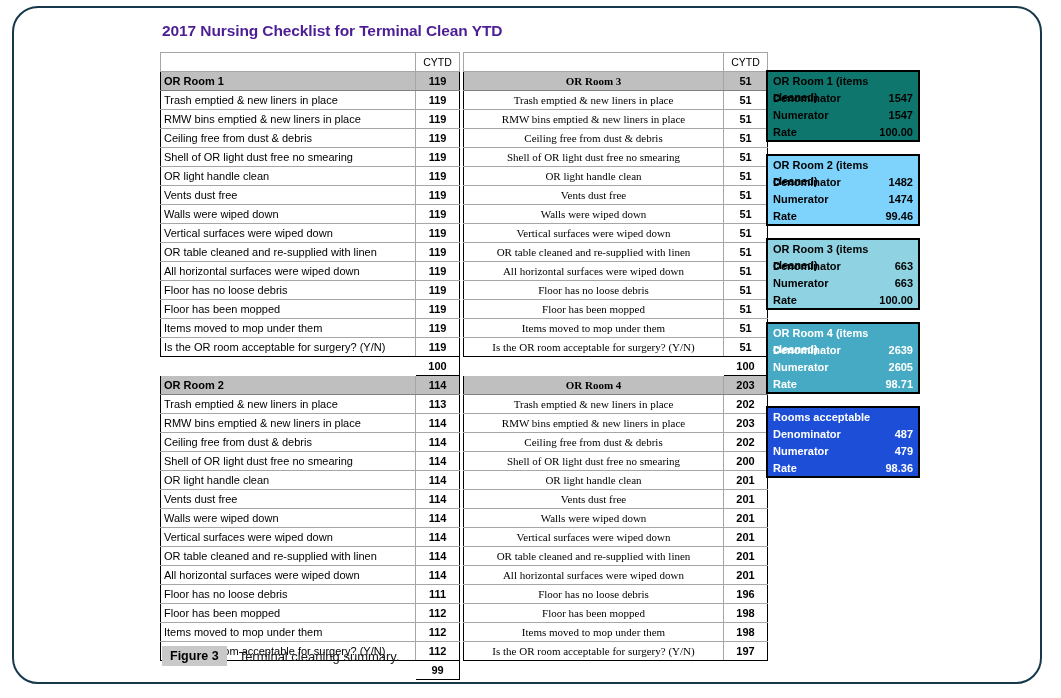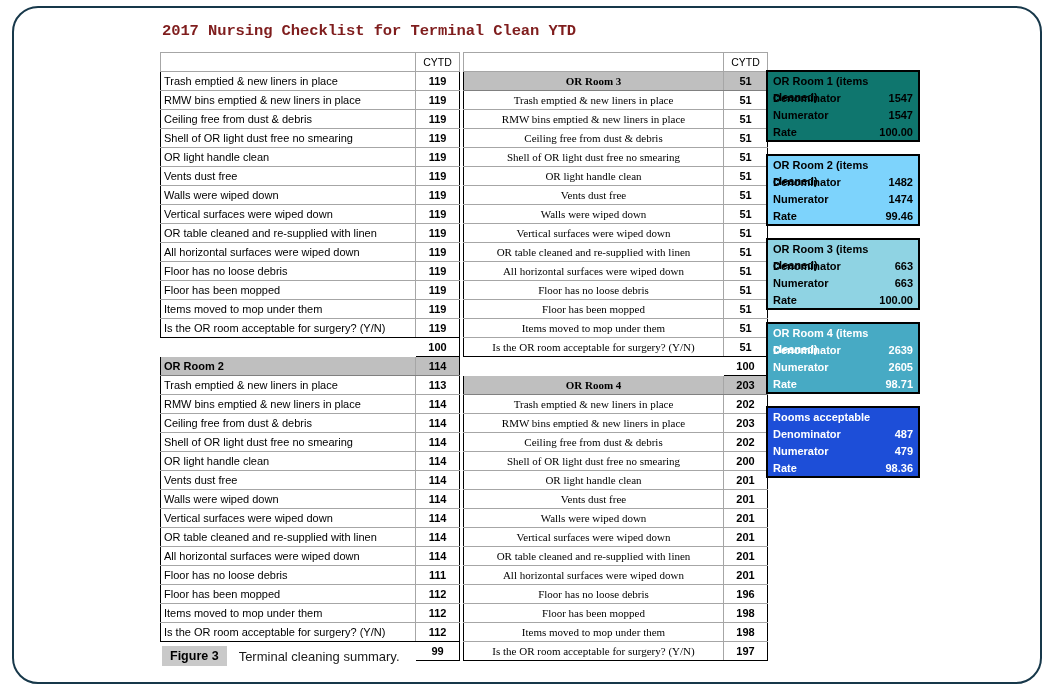--- a/index.html
+++ b/index.html
@@ -27,24 +27,23 @@
   .content {
     position: absolute;
     left: 136px;
     top: 6px;
     width: 790px;
     height: 660px;
   }
   .doc-title {
     font-size: 15.5px;
     font-weight: bold;
-    color: #7f1d1d;
+    color: #4c1d95;
     letter-spacing: -0.1px;
     padding: 8px 0 5px 12px;
-    font-family: Liberation Mono, monospace;
   }
   .tables-wrap {
     position: absolute;
     left: 10px;
     top: 38px;
     display: flex;
     align-items: flex-start;
   }
   table.chk {
     border-collapse: collapse;
@@ -148,20 +147,24 @@
 
     <div class="doc-title">2017 Nursing Checklist for Terminal Clean YTD</div>
 
     <div class="tables-wrap">
       <table class="chk">
         <tbody id="left-body">
             <tr>
               <td class="lbl hdr-blank"></td>
               <td class="num cytd">CYTD</td>
             </tr>
+            <tr class="room-head">
+              <td class="lbl">OR Room 1</td>
+              <td class="num">119</td>
+            </tr>
             <tr class="body-row">
               <td class="lbl">Trash emptied &amp; new liners in place</td>
               <td class="num">119</td>
             </tr>
             <tr class="body-row">
               <td class="lbl">RMW bins emptied &amp; new liners in place</td>
               <td class="num">119</td>
             </tr>
             <tr class="body-row">
               <td class="lbl">Ceiling free from dust &amp; debris</td>

